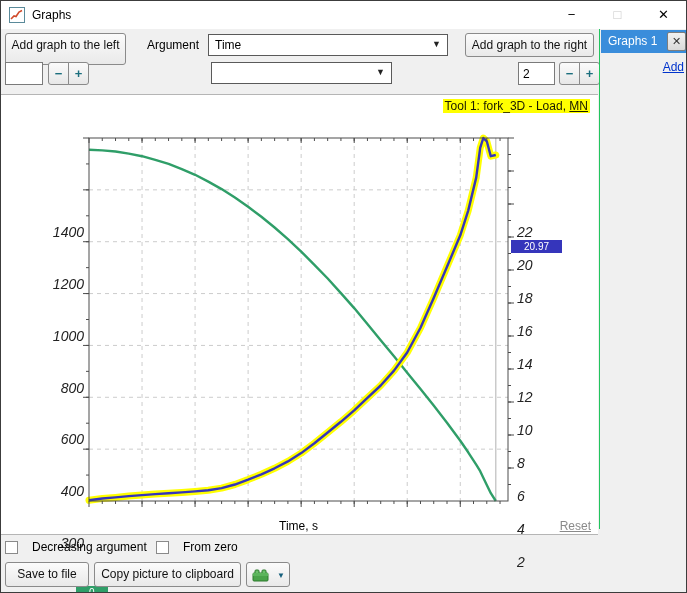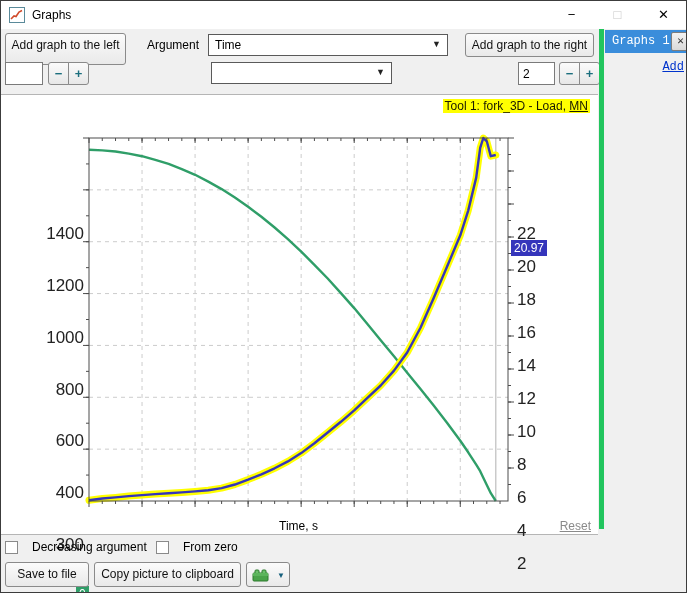--- a/index.html
+++ b/index.html
@@ -49,41 +49,41 @@
 
   
   .chart-panel { position:absolute; left:0; top:65px; width:597px; height:441px; background:#ffffff;
                  border-top:1px solid #b5b5b5; border-bottom:1px solid #b5b5b5; }
   .hdr-left { position:absolute; left:30px; top:4px; color:#2f9e68; white-space:nowrap; }
   .hdr-left .unit { text-decoration:underline; }
   .hdr-right { position:absolute; right:8px; top:4px; background:#ffff00; color:#1a1a00;
                padding:0 2px; white-space:nowrap; }
   .hdr-right .unit { text-decoration:underline; }
   #plot { position:absolute; left:0; top:0; width:597px; height:441px; }
-  .tick-label { position:absolute; font-size:17px; color:#222; white-space:nowrap; }
+  .tick-label { position:absolute; font-size:14px; color:#222; white-space:nowrap;font-style:italic; }
   .xaxis-title { position:absolute; left:230px; top:424px; width:135px; text-align:center; font-size:12px; }
   .reset-link { position:absolute; right:7px; top:424px; color:#8a8a8a; text-decoration:underline; }
-  .badge { position:absolute; font-size:12px; padding:1px 3px; white-space:nowrap; }
+  .badge { position:absolute; font-size:10px; padding:1px 13px; white-space:nowrap; }
   .badge-left0 { background:#2f9e68; color:#fff; }
   .badge-right { background:#3535bb; color:#fff; }
 
   
   .footer { position:absolute; left:0; top:507px; width:598px; height:57px; }
   .chk { position:absolute; display:flex; align-items:flex-end; gap:14px; top:4px; }
   .chk .box { width:13px; height:13px; border:1px solid #8a8a8a; background:#fff; display:inline-block; }
   .chk1 { left:4px; } .chk2 { left:155px; }
   .btn-save { position:absolute; left:4px; top:26px; width:84px; height:25px; line-height:23px; }
   .btn-copy { position:absolute; left:93px; top:26px; width:147px; height:25px; line-height:23px; }
   .btn-split { position:absolute; left:245px; top:26px; width:44px; height:25px; }
   .btn-split .arrow { position:absolute; right:4px; top:8px; font-size:8px; color:#16607d; }
   .btn-split svg { position:absolute; left:4px; top:4px; }
 
   
   .right-panel { position:absolute; left:598px; top:28px; width:89px; height:500px;
-                 background:#f0f0f0; border-left:5px solid #22c55e;font-family:Liberation Mono, monospace; }
+                 background:#f0f0f0; border-left:1px solid #22c55e; }
   .tab { position:absolute; left:1px; top:1px; width:87px; height:23px; background:#3a8ddb;
          color:#fff; }
   .tab .tlabel { position:absolute; left:7px; top:4px; }
   .tab .tclose { position:absolute; right:2px; top:2px; width:19px; height:19px;
                  background:linear-gradient(#f2f2f2,#d9d9d9); border:1px solid #7d7d7d;
                  border-radius:2px; color:#333; font-size:11px; text-align:center; line-height:17px; }
   .add-link { position:absolute; right:4px; top:31px; color:#0033cc; text-decoration:underline; }
 </style>
 </head>
 <body>

